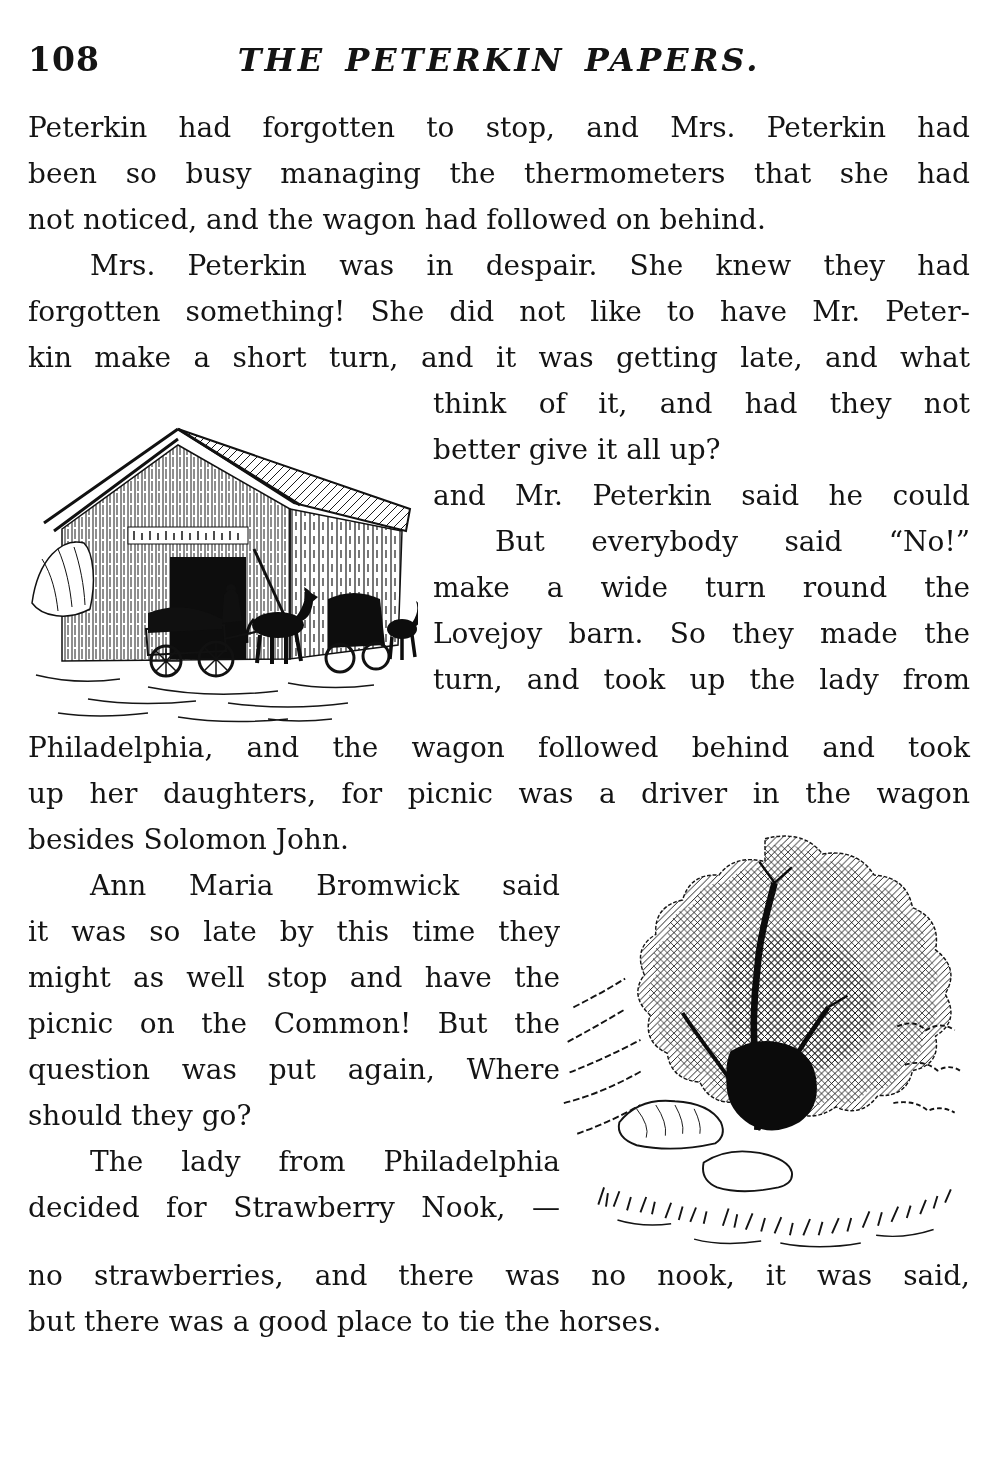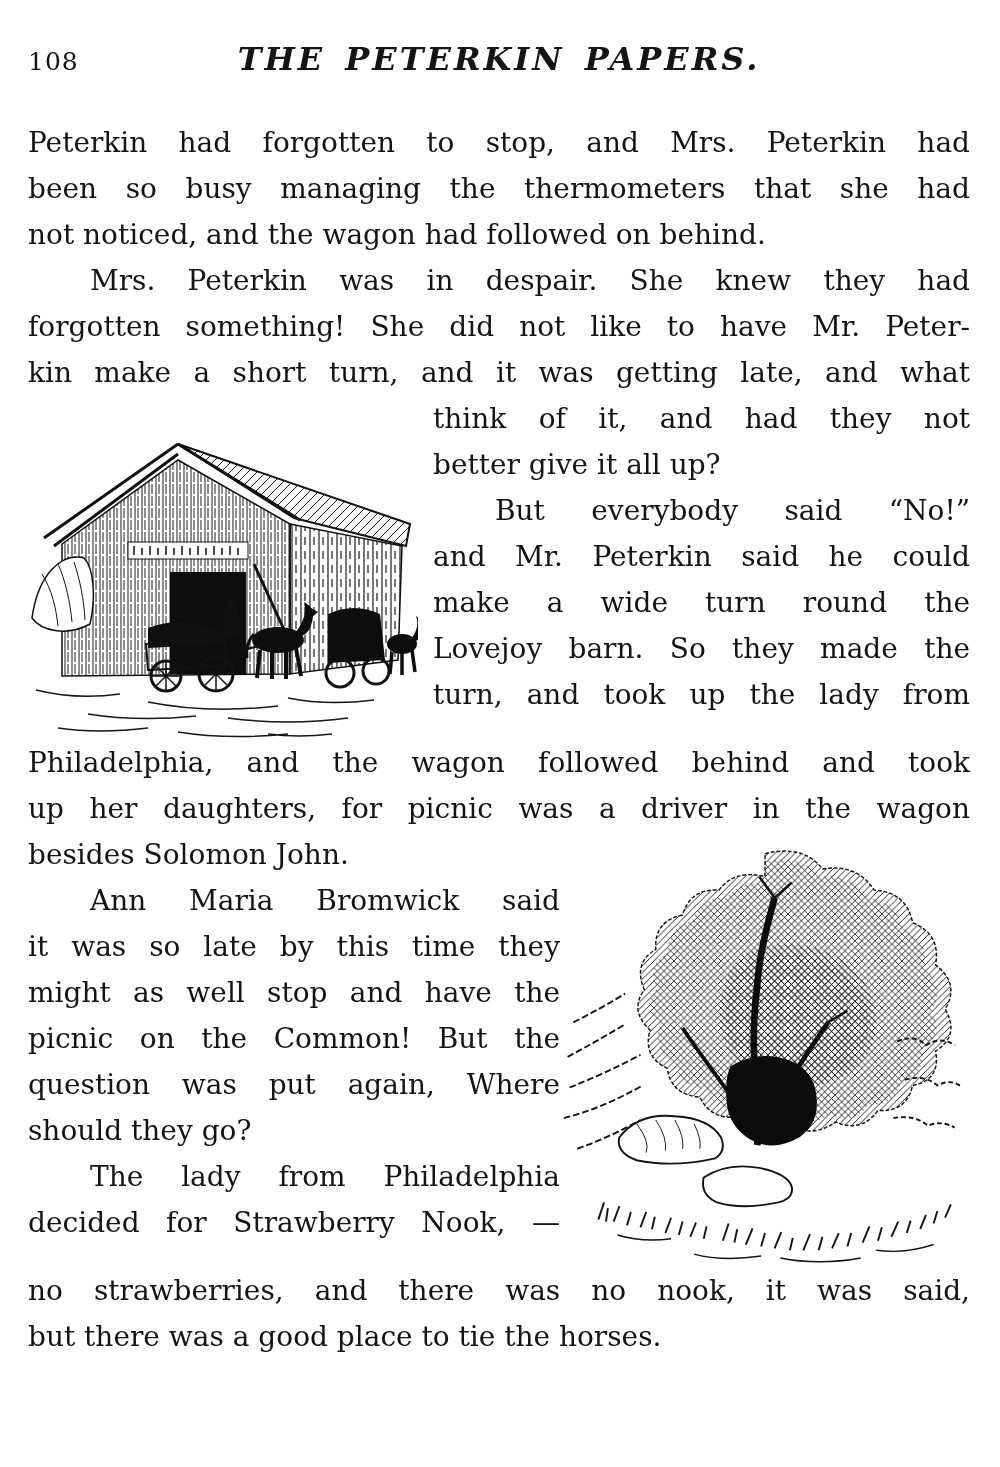--- a/index.html
+++ b/index.html
@@ -14,43 +14,43 @@
     overflow: hidden;
   }
   
   .header {
     display: grid;
     grid-template-columns: 130px 1fr 130px;
     align-items: baseline;
     margin-bottom: 14px;
   }
   .pageno {
-    font-size: 25px;
-    font-weight: 400;
+    font-size: 33px;
+    font-weight: 700;
     letter-spacing: 1px;
   }
   .running-title {
     text-align: center;
     font-style: italic;
     font-weight: 700;
     font-size: 32px;
     letter-spacing: 3px;
     word-spacing: 6px;
     white-space: nowrap;
   }
   
   .line {
     font-size: 28px;
     line-height: 46px;
     height: 46px;
     white-space: nowrap;
   }
   .j { text-align: justify; text-align-last: justify; white-space: normal; }
   .ind { text-indent: 62px; }
-  .block-a { margin-top: 42px; }
+  .block-a { margin-top: 26px; }
   .wrap { display: flex; }
   .barn-fig { width: 405px; padding: 26px 8px 0 0; flex: none; }
   .col-r { flex: 1; min-width: 0; }
   .col-l { width: 532px; flex: none; }
   .nook-fig { flex: 1; margin-top: -38px; text-align: right; }
   svg { display: block; }
   .nook-fig svg { display: inline-block; }
 </style>
 </head>
 <body>
@@ -129,22 +129,22 @@
         <ellipse cx="374" cy="222" rx="15" ry="10" fill="#0d0d0d"></ellipse>
         <path d="M384,216 q8,-12 4,-22 q8,6 6,16 q-2,8 -8,10 Z" fill="#0d0d0d"></path>
         <path d="M364,230 l-2,22 M374,231 l0,22 M384,228 l3,22" stroke="#0d0d0d" stroke-width="3.5"></path>
 
         <path d="M8,268 q40,10 84,4 M120,280 q60,12 130,4 M60,292 q50,8 108,2 M200,296 q60,8 120,0 M260,276 q40,8 86,2 M30,306 q40,6 90,0 M150,310 q50,8 110,2 M240,312 q30,4 64,0" stroke="#161616" stroke-width="1.5" fill="none"></path>
       </svg>
     </div>
     <div class="col-r">
       <div class="line j">think of it, and had they not</div>
       <div class="line">better give it all up?</div>
+      <div class="line j">and Mr. Peterkin said he could</div>
       <div class="line j ind">But everybody said “No!”</div>
-      <div class="line j">and Mr. Peterkin said he could</div>
       <div class="line j">make a wide turn round the</div>
       <div class="line j">Lovejoy barn. So they made the</div>
       <div class="line j">turn, and took up the lady from</div>
     </div>
   </div>
 
   <div>
     <div class="line j">Philadelphia, and the wagon followed behind and took</div>
     <div class="line j">up her daughters, for picnic was a driver in the wagon</div>
     <div class="line">besides Solomon John.</div>

